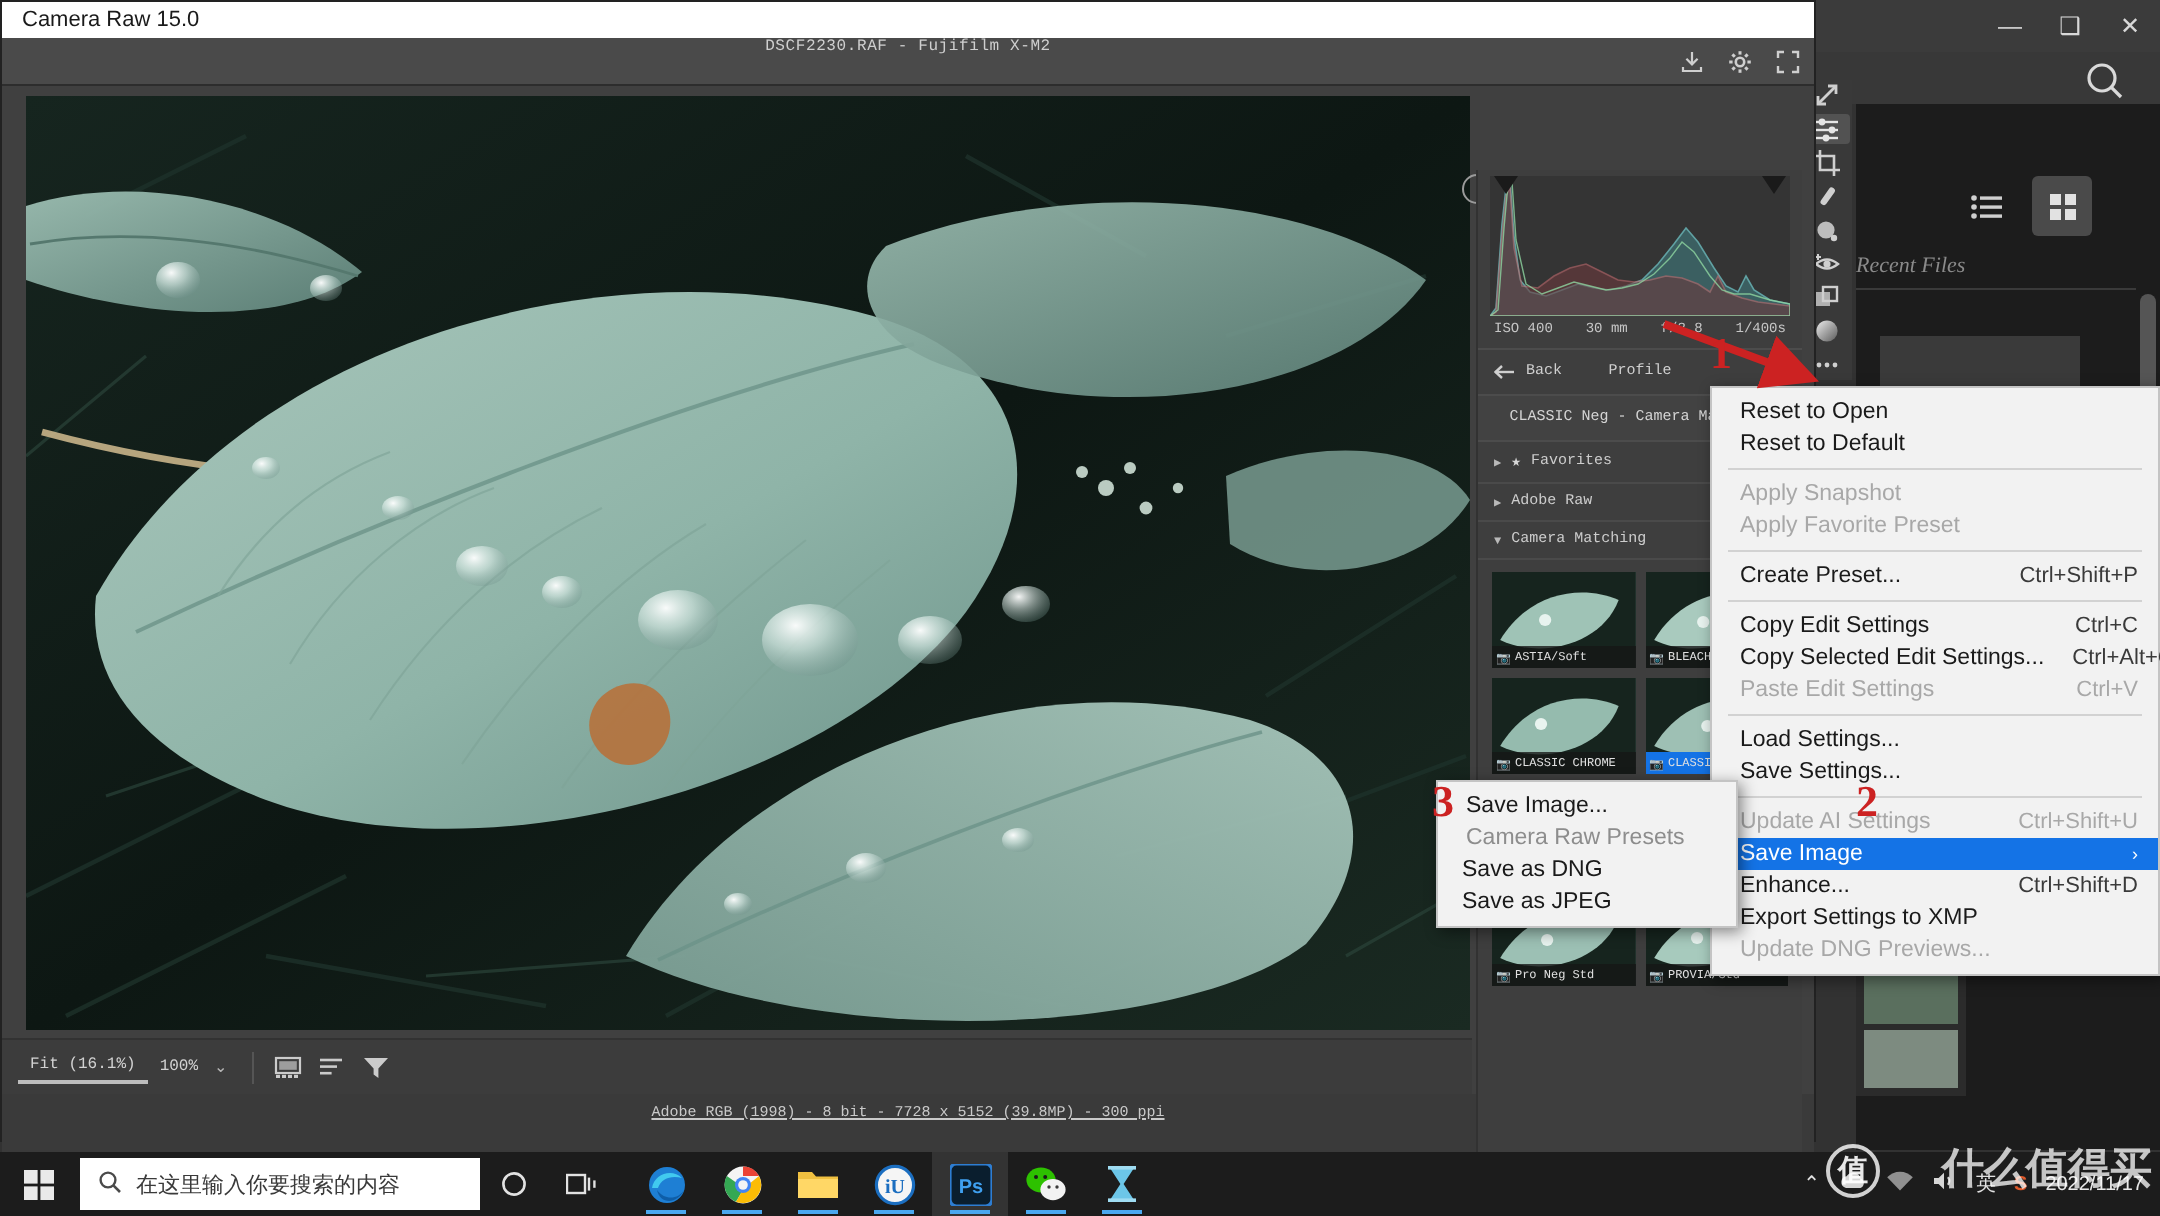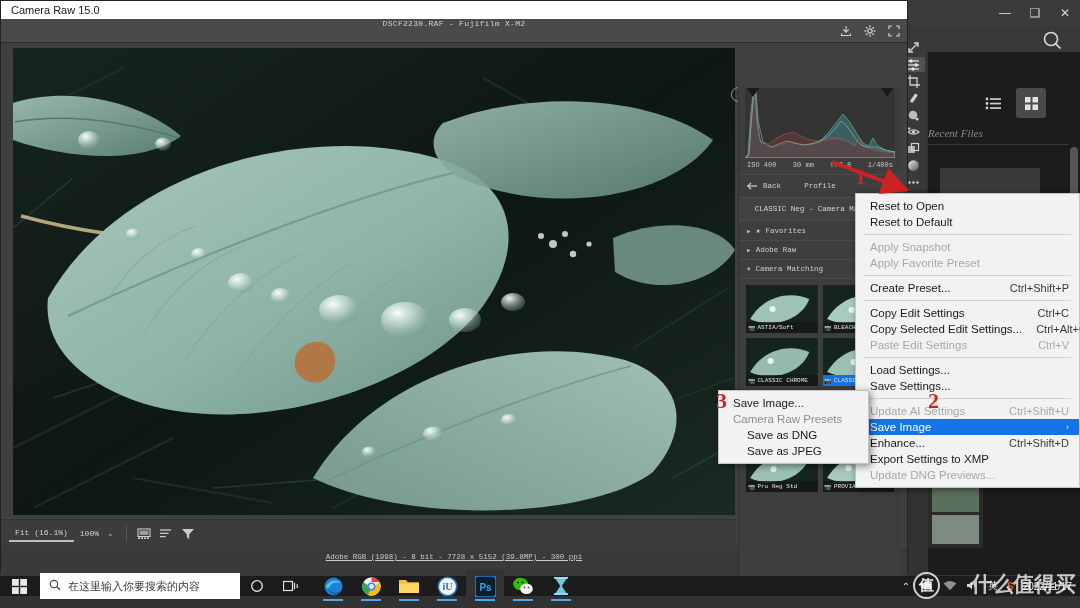--- a/index.html
+++ b/index.html
@@ -183,33 +183,33 @@
   .ctx-item .lbl { flex:1; }
   .ctx-item .acc { color:#3a3a3a; font-size:11px; padding-left:14px; }
   .ctx-item.disabled { color:#a8a8a8; }
   .ctx-item.disabled .acc { color:#a8a8a8; }
   .ctx-item.highlight { background:#1473e6; color:#fff; }
   .ctx-sep { height:1px; background:#d2d2d2; margin:4px 8px; }
   .submenu-arrow { font-size:9px; margin-left:8px; }
 
   .ctx-sub { left:718px; top:390px; width:151px; }
   .ctx-sub .ctx-item { padding-left:14px; }
-  .ctx-sub .ctx-item.sub-indent { padding-left:28px; }
+  .ctx-sub .ctx-item.sub-indent { padding-left:12px; }
   .ctx-sub .ctx-header { color:#8d8d8d; padding-left:14px; height:16px; display:flex; align-items:center; }
 
   
   .anno {
     position:absolute; color:#cc2222; font-family:"Liberation Serif", serif;
     font-size:22px; font-weight:bold; line-height:1;
   }
   .arrow-svg { position:absolute; pointer-events:none; }
 
   
   .taskbar {
-    position:absolute; left:0; top:576px; width:1080px; height:20px; background:#1c1c1c;
+    position:absolute; left:0; top:576px; width:1080px; height:32px; background:#1c1c1c;
     display:flex; align-items:center;
   }
   .tb-start { width:38px; height:32px; display:flex; align-items:center; justify-content:center; }
   .tb-search {
     width:200px; height:26px; background:#ffffff; display:flex; align-items:center;
     gap:7px; padding:0 9px; font-size:11px; color:#3a3a3a; margin-left:2px;
   }
   .tb-circle { width:34px; display:flex; align-items:center; justify-content:center; color:#e6e6e6; }
   .tb-taskview { width:34px; display:flex; align-items:center; justify-content:center; color:#e6e6e6; }
   .tb-apps { display:flex; align-items:center; gap:0px; margin-left:6px; }

